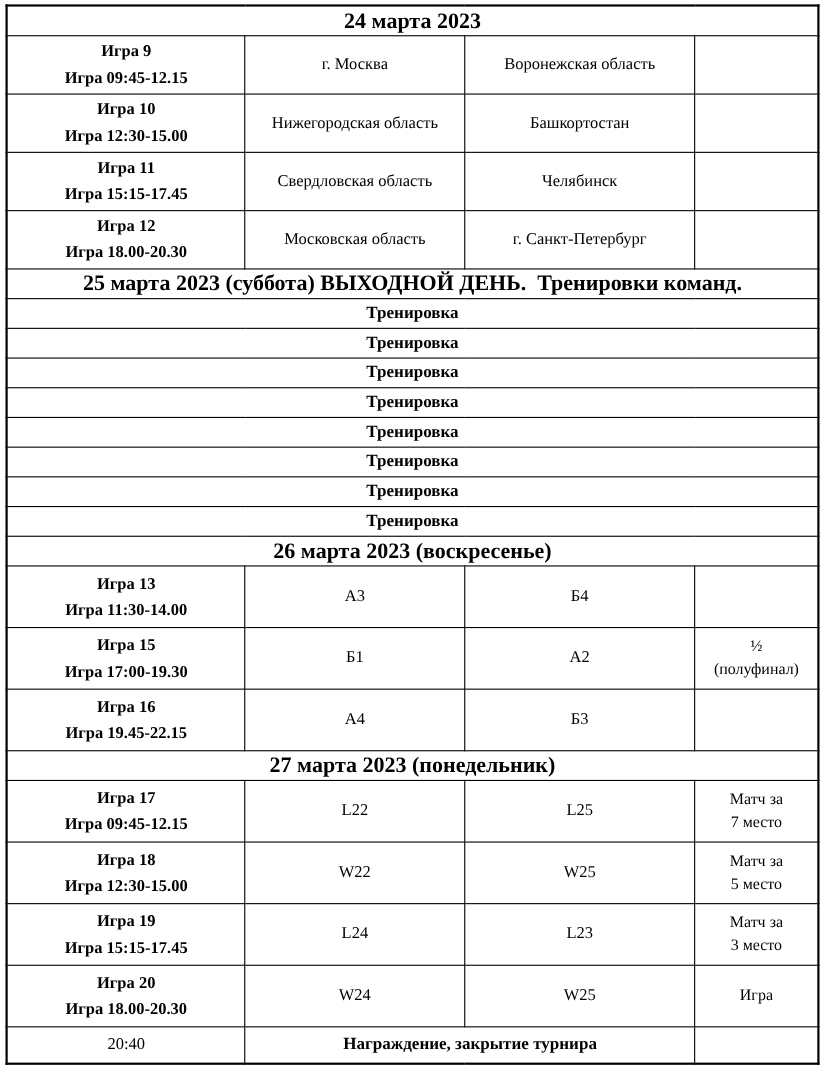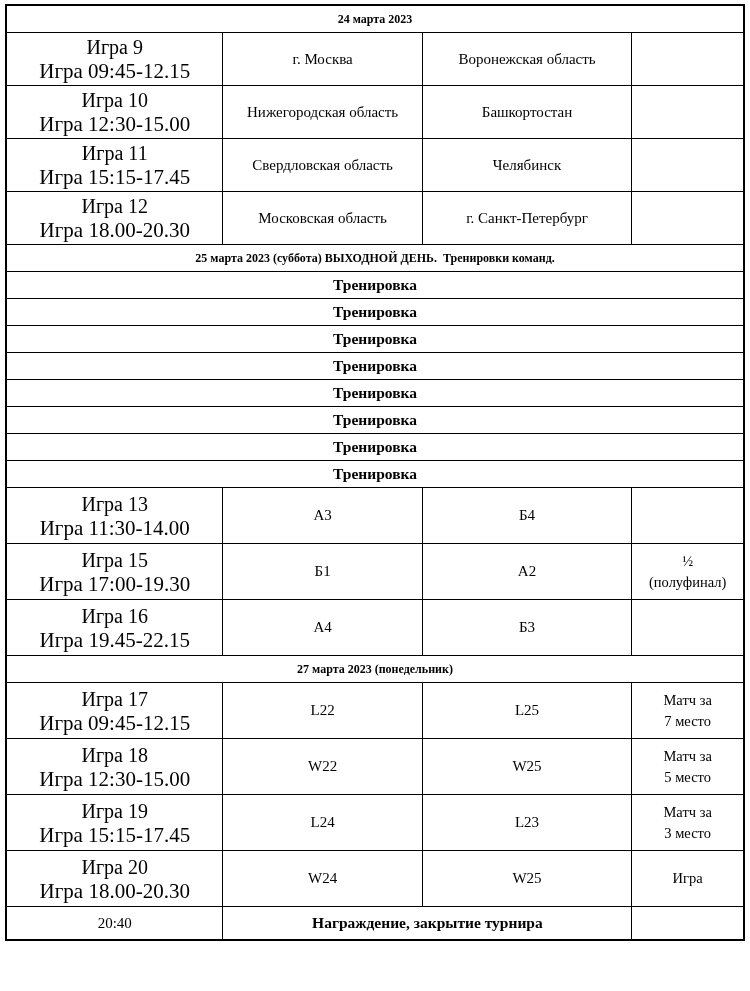--- a/index.html
+++ b/index.html
@@ -24,33 +24,34 @@
     border: 1px solid #000000;
     text-align: center;
     vertical-align: middle;
     padding: 1px 2px;
     font-size: 15px;
     overflow: hidden;
   }
   tr.date-header-row td {
     height: 24px;
     font-weight: bold;
-    font-size: 12px;
+    font-size: 20px;
     white-space: pre-wrap;
   }
   tr.game-row td { height: 50px; }
   tr.game-row.tall td { height: 53px; }
   .g-title {
-    font-weight: normal;
-    font-size: 20px;
+    font-weight: bold;
+    font-size: 15px;
     line-height: 24px;
   }
   .g-time {
-    font-size: 21px;
+    font-size: 15px;
     line-height: 24px;
+    font-weight: bold;
   }
   .note-line {
     font-size: 14.5px;
     line-height: 21px;
   }
   tr.training-row td {
     height: 24px;
     font-weight: bold;
     font-size: 15.5px;
   }
@@ -143,20 +144,23 @@
   <tr class="training-row">
     <td colspan="4">Тренировка</td>
   </tr>
   <tr class="training-row">
     <td colspan="4">Тренировка</td>
   </tr>
   <tr class="training-row">
     <td colspan="4">Тренировка</td>
   </tr>
 
+  <tr class="date-header-row">
+    <td colspan="4">26 марта 2023 (воскресенье)</td>
+  </tr>
 
   <tr class="game-row tall">
     <td>
       <div class="g-title">Игра 13</div>
       <div class="g-time">Игра 11:30-14.00</div>
     </td>
     <td>А3</td>
     <td>Б4</td>
     <td>
       <div class="note-line"></div>

